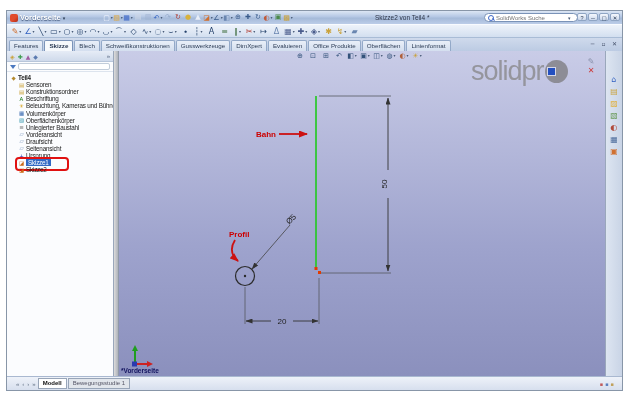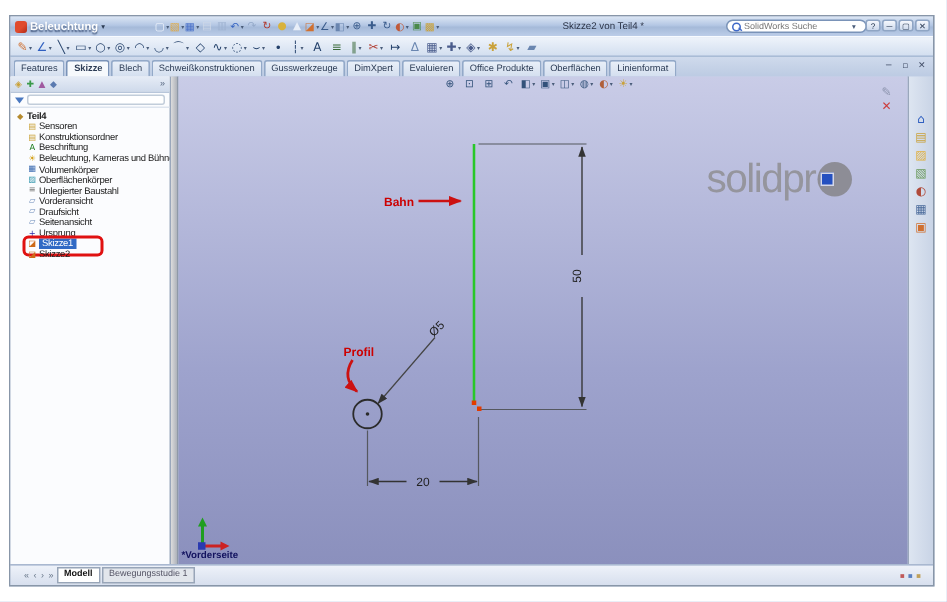--- a/index.html
+++ b/index.html
@@ -53,21 +53,21 @@
   .tlabel{font-size:6.3px;color:#1c1c1c;letter-spacing:-0.2px;}
   .trow.root .tlabel{font-weight:bold;}
   .trow.sel .tlabel{background:#316ac5;color:#fff;padding:0 2px;}
   .trow.annot::after{content:"";position:absolute;left:-3px;top:-2.5px;width:50px;height:10px;border:2px solid #e01111;border-radius:4px;pointer-events:none;}
 
   .splitter{width:5px;flex:none;background:linear-gradient(90deg,#dcdcdc,#aeb2ba);border-right:1px solid #8f99a8;box-sizing:border-box;}
 
   .canvas{position:relative;flex:1;background:linear-gradient(180deg,#c9cce7,#9ea3cd 60%,#8b90bd);overflow:hidden;}
   .headsup{position:absolute;left:175px;top:1px;display:flex;gap:1px;}
   .headsup .icn{font-size:7px;width:12px;text-align:center;}
-  .splogo{position:absolute;left:352px;top:8px;display:flex;align-items:center;margin-top:48px;}
+  .splogo{position:absolute;left:352px;top:8px;display:flex;align-items:center;}
   .sptext{font-size:27px;line-height:25px;color:#95959d;letter-spacing:-1px;font-family:"Liberation Sans",sans-serif;}
   .spball{width:23px;height:23px;border-radius:50%;background:#8d8d96;margin-left:1px;position:relative;}
   .spball::after{content:"";position:absolute;left:2px;top:7px;width:9px;height:9px;background:#2450c0;border:1px solid #d4d7e8;box-sizing:border-box;}
   .confirm{position:absolute;right:6px;top:6px;width:16px;text-align:center;}
   .confirm .cico{font-family:"DejaVu Sans",sans-serif;display:block;font-size:8px;line-height:9px;}
   .geom{position:absolute;left:0;top:0;}
   .viewlabel{position:absolute;left:2px;bottom:2px;font-size:6.5px;font-weight:bold;color:#12125e;}
 
   .taskpane{width:17px;flex:none;background:linear-gradient(90deg,#dde5f1,#c9d4e6);border-left:1px solid #9aa7bb;display:flex;flex-direction:column;align-items:center;padding-top:24px;gap:2px;box-sizing:border-box;}
   .taskpane .icn{font-size:8px;line-height:10px;}
@@ -86,21 +86,21 @@
 </style>
 </head>
 <body>
 
 <div class="page">
   <div class="app">
 
     <div class="titlebar">
       <div class="sw-logo">
         <span class="sw-badge"></span>
-        <span class="sw-name">Beleuchtung</span>
+        <span class="sw-name">Vorderseite</span>
         <span class="sw-dd">▾</span>
       </div>
       <div class="tb-icons">
           <span class="icn dd" style="color: rgb(244, 248, 255);">▢</span>
           <span class="icn dd" style="color: rgb(226, 169, 63);">▧</span>
           <span class="icn dd" style="color: rgb(63, 105, 200);">▦</span>
           <span class="icn" style="color: rgb(207, 217, 232);">▤</span>
           <span class="icn" style="color: rgb(159, 179, 209);">▥</span>
           <span class="icn dd" style="color: rgb(47, 95, 192);">↶</span>
           <span class="icn" style="color: rgb(147, 169, 201);">↷</span>

